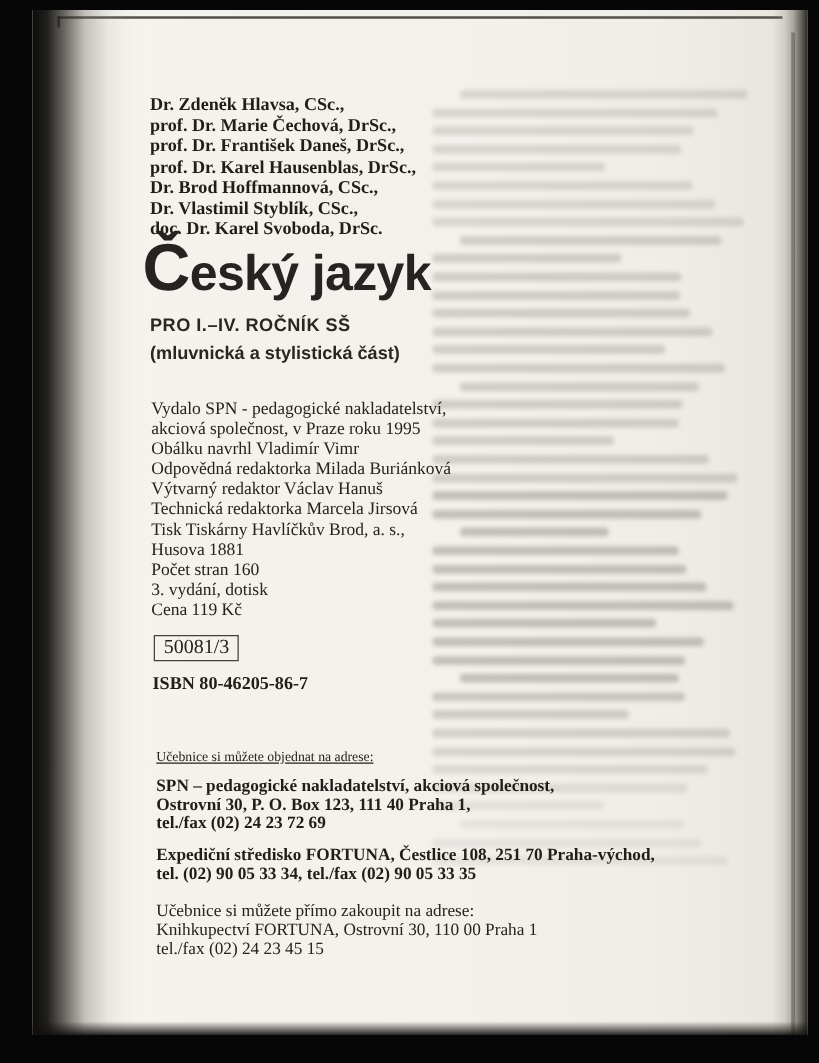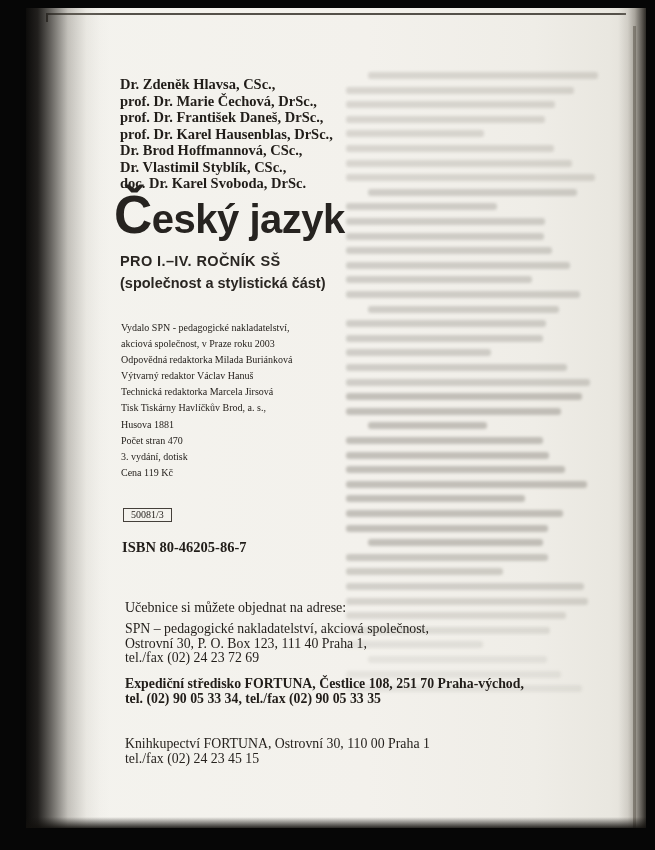--- a/index.html
+++ b/index.html
@@ -33,26 +33,26 @@
 
   
   .authors{position:absolute;left:94px;top:68px;font-weight:bold;font-size:14.5px;line-height:16.5px;color:#211d19;}
   .title{position:absolute;left:88px;top:182px;margin:0;font-family:"Liberation Sans", sans-serif;
     font-weight:700;color:#262320;font-size:40px;line-height:50px;letter-spacing:-0.5px;}
   .title .ti{font-size:53px;}
   .subtitle1{position:absolute;left:94px;top:245px;font-family:"Liberation Sans", sans-serif;
     font-weight:bold;font-size:14.5px;letter-spacing:0.4px;color:#2a2622;}
   .subtitle2{position:absolute;left:94px;top:267px;font-family:"Liberation Sans", sans-serif;
     font-weight:bold;font-size:14.5px;color:#2a2622;}
-  .imprint{position:absolute;left:95px;top:312px;font-size:10px;line-height:16.1px;color:#26221e;}
+  .imprint{position:absolute;left:95px;top:312px;font-size:14px;line-height:16.1px;color:#26221e;}
   .catalog-box{position:absolute;left:97px;top:500px;border:1.5px solid #45403a;
-    padding:0 7px 1px 7px;font-size:10px;color:#26221e;}
+    padding:0 7px 1px 7px;font-size:16px;color:#26221e;}
   .isbn{position:absolute;left:96px;top:531px;font-weight:bold;font-size:14.5px;color:#211d19;}
-  .order-heading{position:absolute;left:99px;top:592px;font-size:14px;color:#26221e;}
-  .order-address{position:absolute;left:99px;top:614px;font-weight:normal;font-size:13.8px;line-height:14.6px;color:#211d19;}
+  .order-heading{position:absolute;left:99px;top:592px;font-size:11px;color:#26221e;text-decoration:underline;}
+  .order-address{position:absolute;left:99px;top:614px;font-weight:bold;font-size:13.8px;line-height:14.6px;color:#211d19;}
   .dispatch-address{position:absolute;left:99px;top:669px;font-weight:bold;font-size:13.8px;line-height:14.6px;color:#211d19;}
   .purchase-heading{position:absolute;left:99px;top:713px;font-size:13.8px;color:#26221e;}
   .purchase-address{position:absolute;left:99px;top:729px;font-size:13.8px;line-height:14.6px;color:#26221e;}
 </style>
 </head>
 <body>
 
 <div class="scan">
   <div class="page">
 
@@ -111,31 +111,32 @@
       <div>prof. Dr. František Daneš, DrSc.,</div>
       <div>prof. Dr. Karel Hausenblas, DrSc.,</div>
       <div>Dr. Brod Hoffmannová, CSc.,</div>
       <div>Dr. Vlastimil Styblík, CSc.,</div>
       <div>doc. Dr. Karel Svoboda, DrSc.</div>
     </div>
 
     <h1 class="title"><span class="ti">Č</span><span>eský jazyk</span></h1>
 
     <div class="subtitle1">PRO I.–IV. ROČNÍK SŠ</div>
-    <div class="subtitle2">(společnost a stylistická část)</div>
+    <div class="subtitle2">(mluvnická a stylistická část)</div>
 
     <div class="imprint">
       <div>Vydalo SPN - pedagogické nakladatelství,</div>
-      <div>akciová společnost, v Praze roku 2003</div>
+      <div>akciová společnost, v Praze roku 1995</div>
+      <div>Obálku navrhl Vladimír Vimr</div>
       <div>Odpovědná redaktorka Milada Buriánková</div>
       <div>Výtvarný redaktor Václav Hanuš</div>
       <div>Technická redaktorka Marcela Jirsová</div>
       <div>Tisk Tiskárny Havlíčkův Brod, a. s.,</div>
       <div>Husova 1881</div>
-      <div>Počet stran 470</div>
+      <div>Počet stran 160</div>
       <div>3. vydání, dotisk</div>
       <div>Cena 119 Kč</div>
     </div>
 
     <div class="catalog-box">
       <span>50081/3</span>
     </div>
 
     <div class="isbn">ISBN 80-46205-86-7</div>
 
@@ -145,20 +146,21 @@
       <div>SPN – pedagogické nakladatelství, akciová společnost,</div>
       <div>Ostrovní 30, P. O. Box 123, 111 40 Praha 1,</div>
       <div>tel./fax (02) 24 23 72 69</div>
     </div>
 
     <div class="dispatch-address">
       <div>Expediční středisko FORTUNA, Čestlice 108, 251 70 Praha-východ,</div>
       <div>tel. (02) 90 05 33 34, tel./fax (02) 90 05 33 35</div>
     </div>
 
+    <div class="purchase-heading">Učebnice si můžete přímo zakoupit na adrese:</div>
 
     <div class="purchase-address">
       <div>Knihkupectví FORTUNA, Ostrovní 30, 110 00 Praha 1</div>
       <div>tel./fax (02) 24 23 45 15</div>
     </div>
 
     <div class="gutter"></div>
     <div class="rightline"></div>
     <div class="rightzone"></div>
     <div class="bottomshade"></div>

